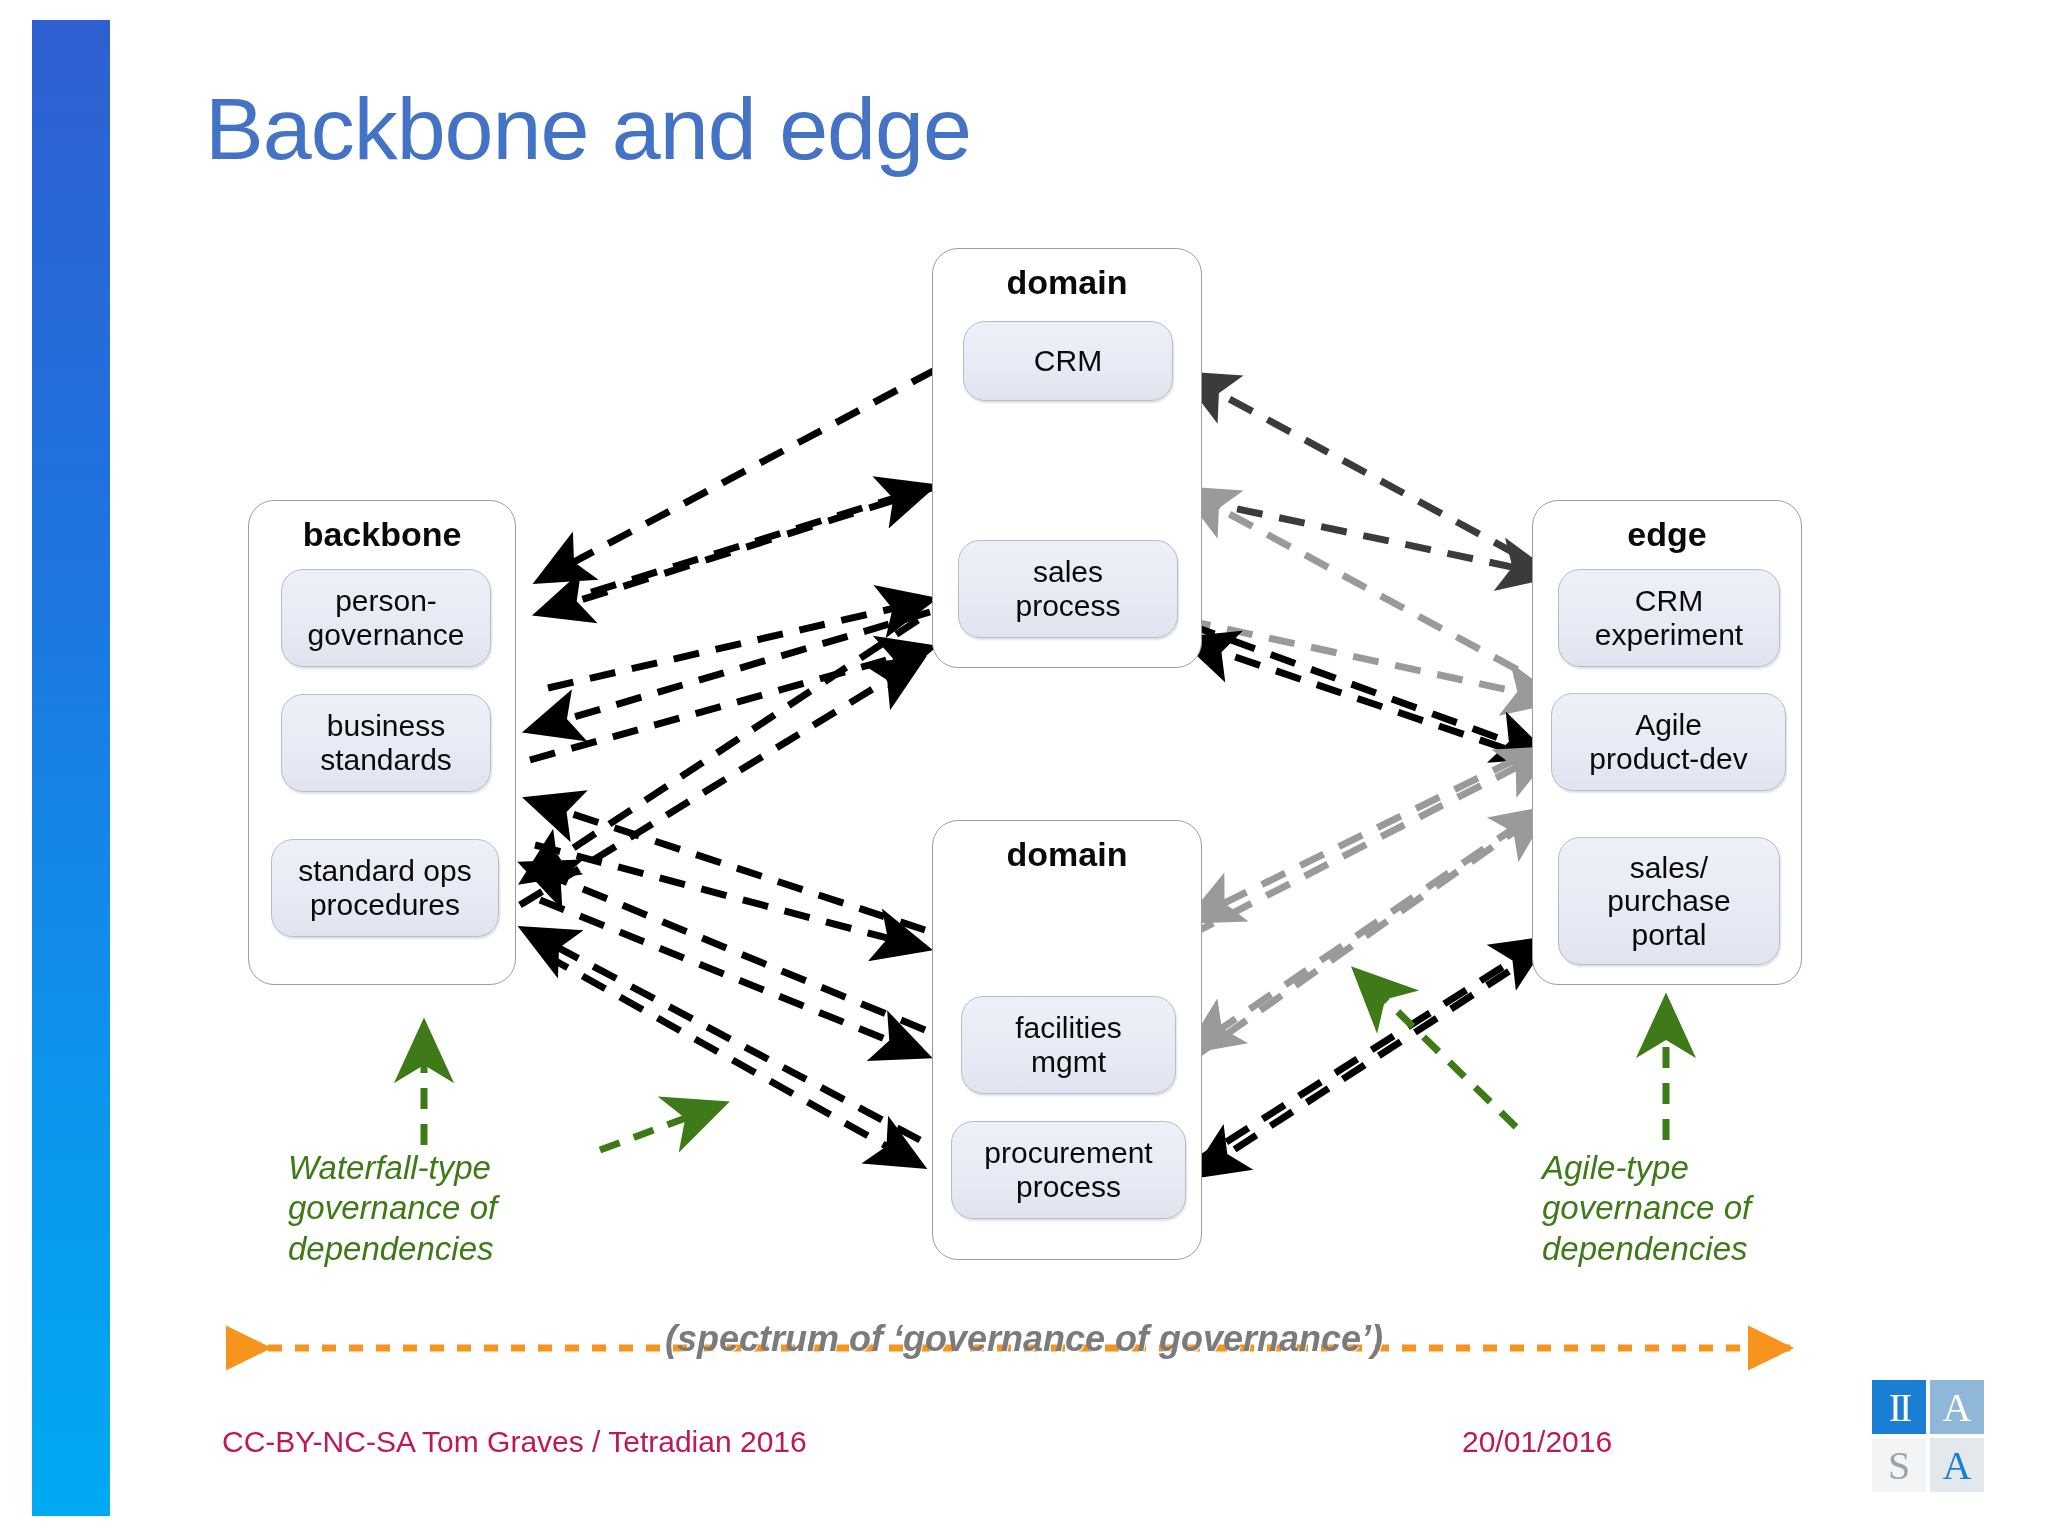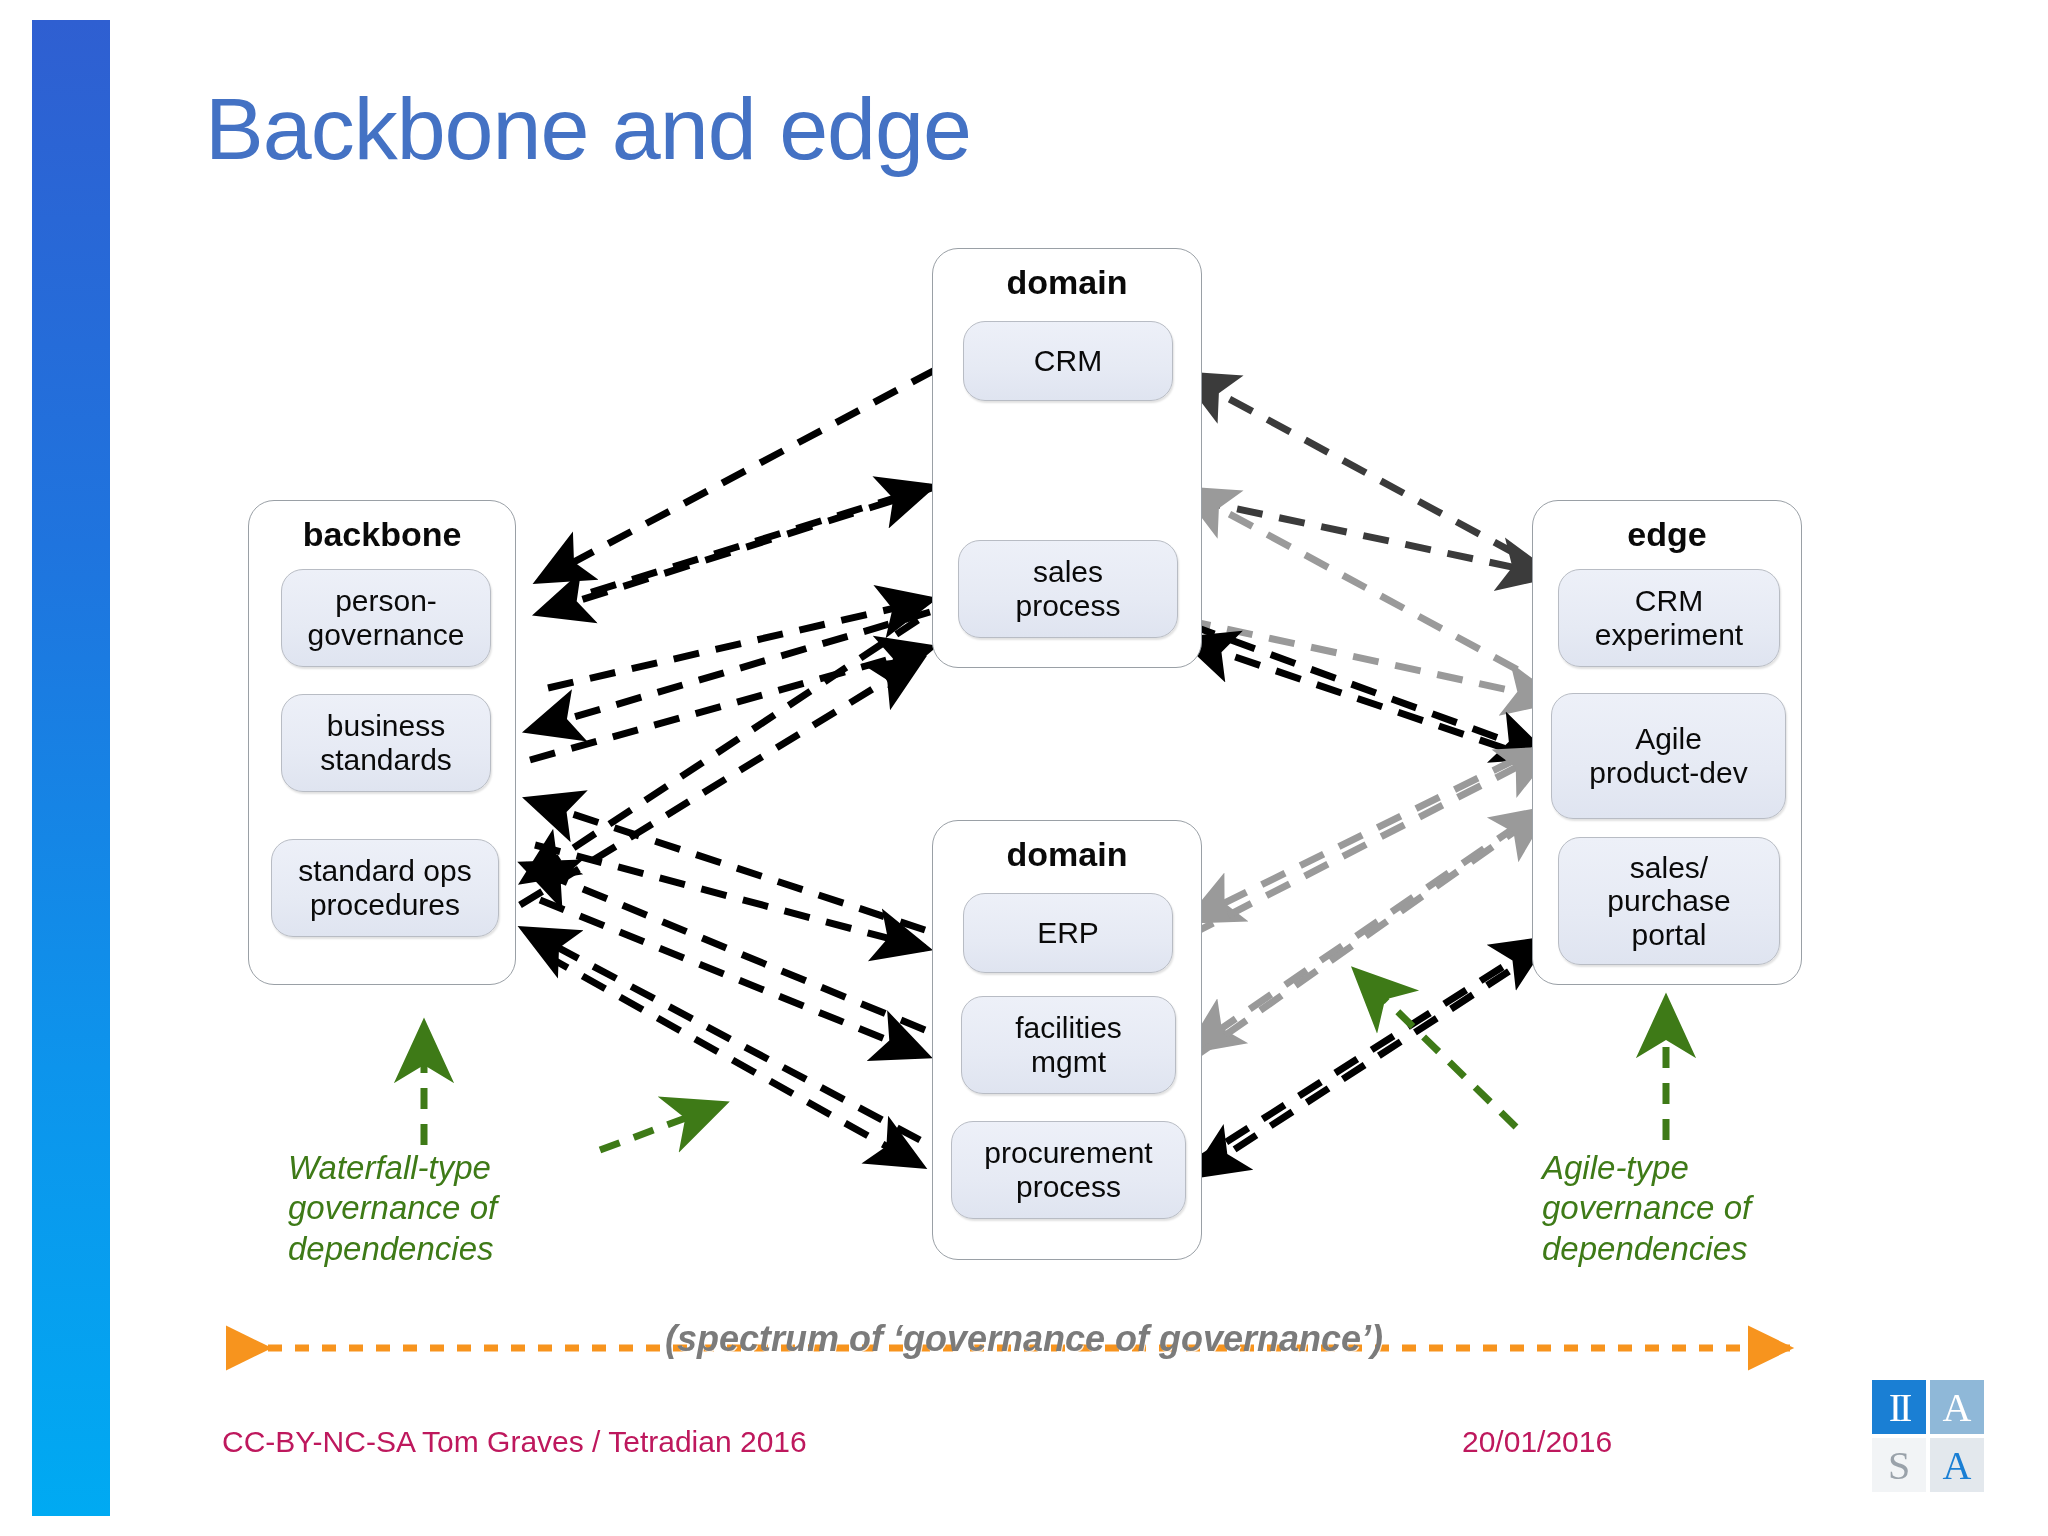--- a/index.html
+++ b/index.html
@@ -166,40 +166,37 @@
     <span style="white-space:pre-line">CRM</span>
   </div>
   <div class="node" style="left:25px;top:291px;width:220px;height:98px;">
     <span style="white-space:pre-line">sales
 process</span>
   </div>
 </div>
 
 <div class="group" style="left:932px;top:820px;width:270px;height:440px;">
   <div class="group-title">domain</div>
-  <div class="node" style="left:30px;top:72px;width:210px;height:80px;">
-    <span style="white-space:pre-line">ERP</span>
-  </div>
   <div class="node" style="left:28px;top:175px;width:215px;height:98px;">
     <span style="white-space:pre-line">facilities
 mgmt</span>
   </div>
   <div class="node" style="left:18px;top:300px;width:235px;height:98px;">
     <span style="white-space:pre-line">procurement
 process</span>
   </div>
 </div>
 
 <div class="group" style="left:1532px;top:500px;width:270px;height:485px;">
   <div class="group-title">edge</div>
   <div class="node" style="left:25px;top:68px;width:222px;height:98px;">
     <span style="white-space:pre-line">CRM
 experiment</span>
   </div>
-  <div class="node" style="left:18px;top:192px;width:235px;height:126px;">
+  <div class="node" style="left:18px;top:192px;width:235px;height:98px;">
     <span style="white-space:pre-line">Agile
 product-dev</span>
   </div>
   <div class="node" style="left:25px;top:320px;width:222px;height:128px;margin-top:16px;">
     <span style="white-space:pre-line">sales/
 purchase
 portal</span>
   </div>
 </div>
 

